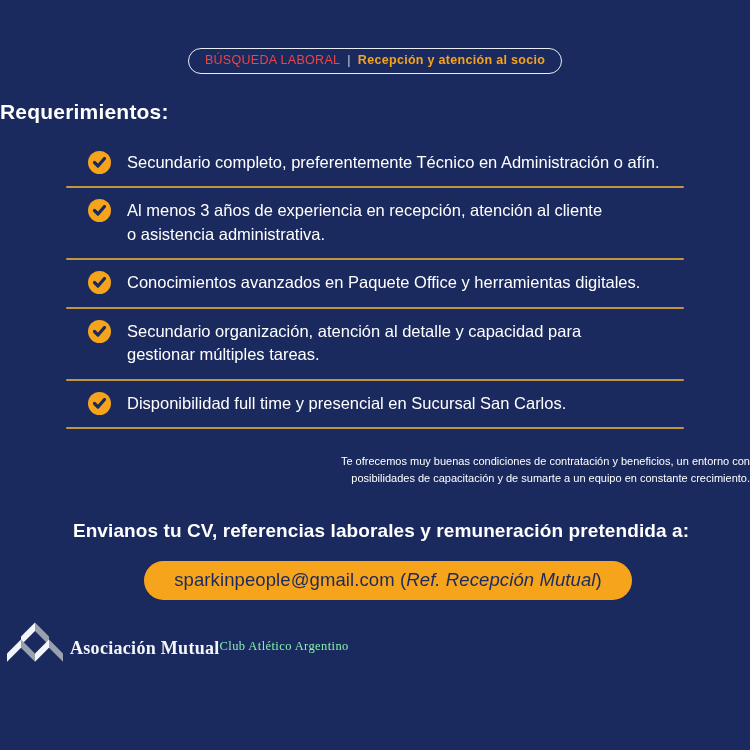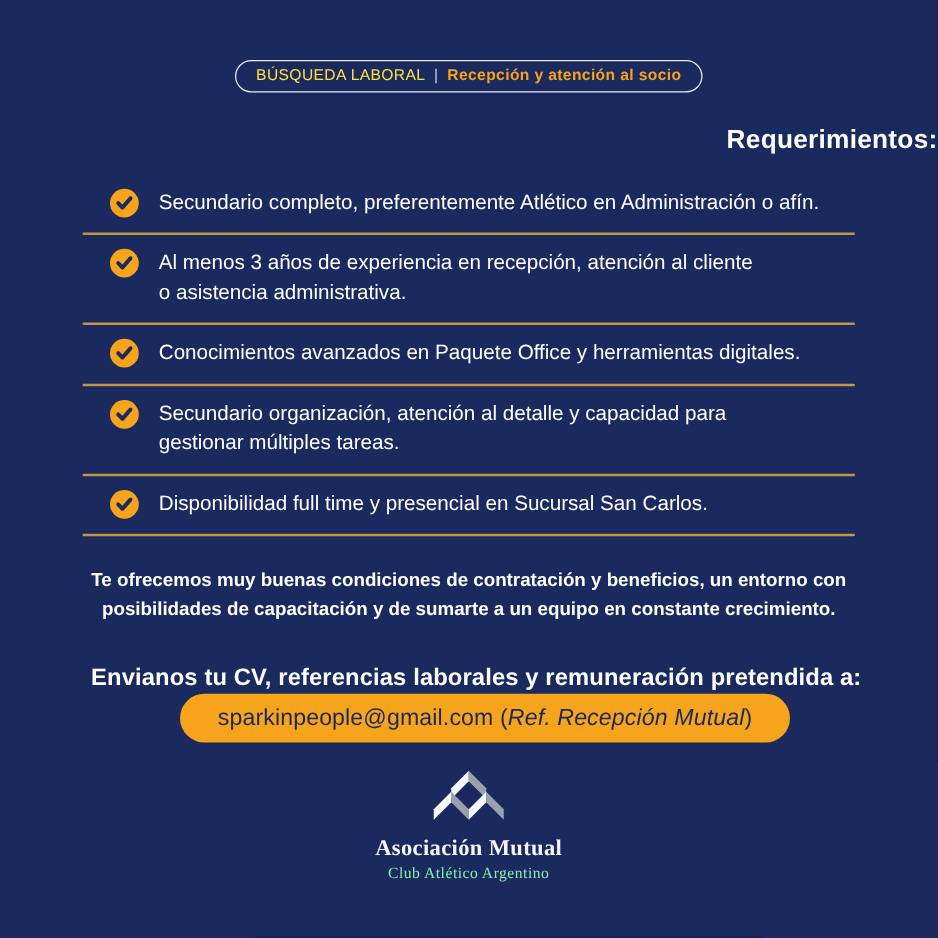--- a/index.html
+++ b/index.html
@@ -28,27 +28,27 @@
     align-items: center;
     gap: 7px;
     border: 1.5px solid #E9EDF5;
     border-radius: 999px;
     padding: 4px 16px 5px 16px;
     font-size: 12.5px;
     letter-spacing: 0.3px;
     line-height: 1.2;
     white-space: nowrap;
   }
-  .badge .left  { color: #fde047; font-weight: normal; }
+  .badge .left  { color: #ef4444; font-weight: normal; }
   .badge .sep   { color: #C8D0E2; font-weight: normal; }
   .badge .right { color: #F7A41D; font-weight: bold; }
 
   
   .title {
-    text-align: right;
+    text-align: left;
     font-size: 21px;
     font-weight: bold;
     margin-top: 26px;
     letter-spacing: 0.2px;
   }
 
   
   .req-list {
     width: 618px;
     margin: 16px auto 0 auto;
@@ -79,41 +79,40 @@
     margin-top: 1px;
   }
   .divider {
     height: 2px;
     background: #C0973E;
     border-radius: 1px;
   }
 
   
   .offer {
-    text-align: center;
-    font-size: 15px;
+    text-align: right;
+    font-size: 11px;
     line-height: 1.55;
     margin-top: 24px;
     white-space: pre-line;
-    font-weight: bold;
   }
 
   
   .cv-line {
     text-align: center;
     font-size: 19px;
     font-weight: bold;
     margin-top: 33px;
     letter-spacing: 0.1px;
     margin-left: 12px;
   }
   .email-wrap {
     display: flex;
     justify-content: center;
-    margin-top: 1px;
+    margin-top: 19px;
     padding-left: 26px;
   }
   .email-btn {
     display: inline-block;
     background: #F7A41D;
     color: #1B2A5E;
     border: none;
     border-radius: 999px;
     padding: 8px 30px 9px 30px;
     font-family: "Liberation Sans", sans-serif;
@@ -122,21 +121,21 @@
     letter-spacing: 0.1px;
     cursor: pointer;
     white-space: nowrap;
   }
   .email-btn .ref-italic { font-style: italic; }
 
   
   .footer {
     margin-top: 22px;
     display: flex;
-    flex-direction: column;
+    flex-direction: row;
     align-items: center;
   }
   .logo-icon { display: block; }
   .org-name {
     margin-top: 6px;
     font-family: "Liberation Serif", serif;
     font-weight: bold;
     font-size: 18px;
     letter-spacing: 0.3px;
     color: #F5F6FA;
@@ -165,21 +164,21 @@
   <div class="title">Requerimientos:</div>
 
   <div class="req-list">
 
     <div class="req-row">
       <span class="check-badge">
         <svg width="13" height="11" viewBox="0 0 13 11">
             <path d="M1.5 5.5 L5 9 L11.5 1.5" fill="none" stroke="#1B2A5E" stroke-width="3.2" stroke-linecap="round" stroke-linejoin="round"></path>
           </svg>
       </span>
-      <span class="req-text">Secundario completo, preferentemente Atlético en Administración o afín.</span>
+      <span class="req-text">Secundario completo, preferentemente Técnico en Administración o afín.</span>
     </div>
     <div class="divider"></div>
 
     <div class="req-row">
       <span class="check-badge">
         <svg width="13" height="11" viewBox="0 0 13 11">
             <path d="M1.5 5.5 L5 9 L11.5 1.5" fill="none" stroke="#1B2A5E" stroke-width="3.2" stroke-linecap="round" stroke-linejoin="round"></path>
           </svg>
       </span>
       <span class="req-text">Al menos 3 años de experiencia en recepción, atención al cliente

